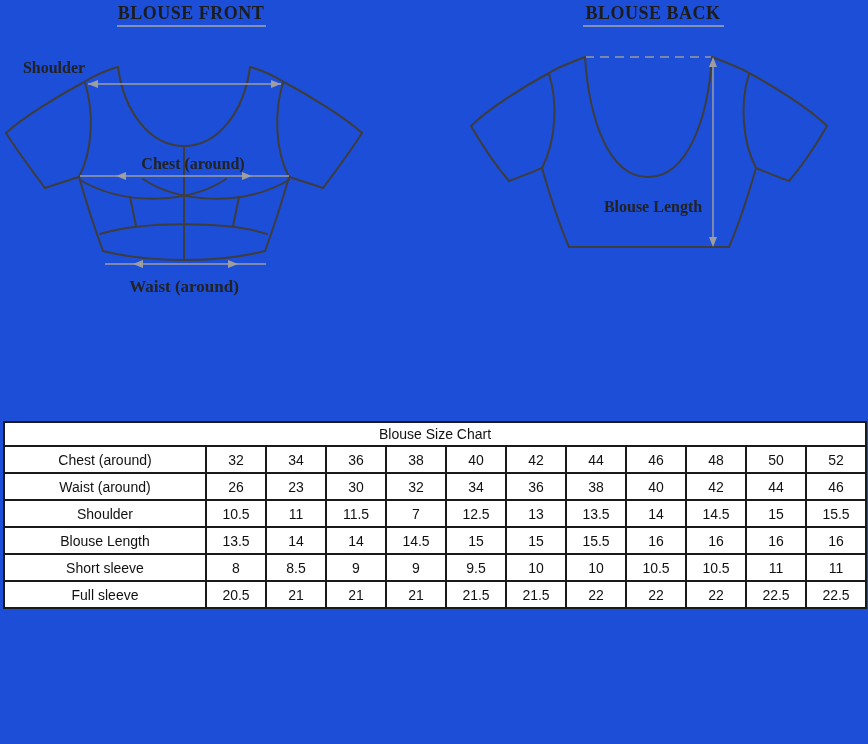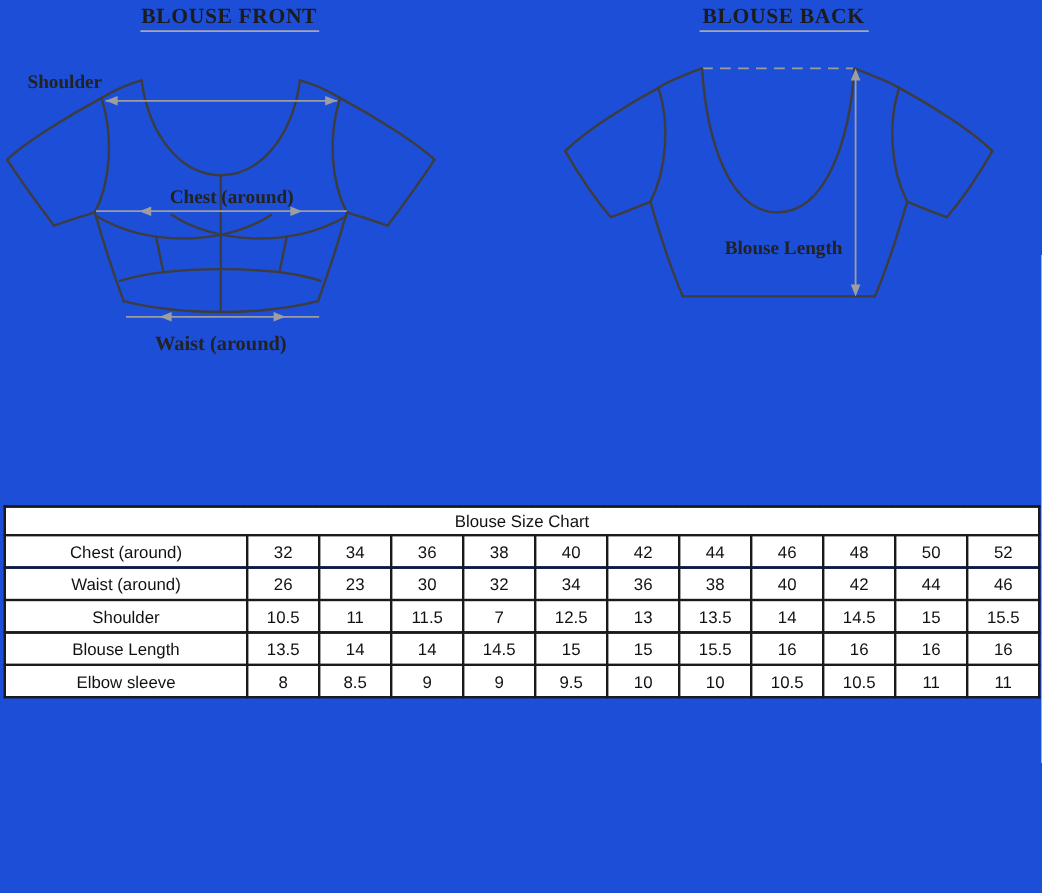--- a/index.html
+++ b/index.html
@@ -177,28 +177,42 @@
       <td>14.5</td>
       <td>15</td>
       <td>15</td>
       <td>15.5</td>
       <td>16</td>
       <td>16</td>
       <td>16</td>
       <td>16</td>
     </tr>
     <tr>
-      <td>Elbow sleeve</td>
+      <td>Short sleeve</td>
       <td>8</td>
       <td>8.5</td>
       <td>9</td>
       <td>9</td>
       <td>9.5</td>
       <td>10</td>
       <td>10</td>
       <td>10.5</td>
       <td>10.5</td>
       <td>11</td>
       <td>11</td>
     </tr>
+    <tr>
+      <td>Full sleeve</td>
+      <td>20.5</td>
+      <td>21</td>
+      <td>21</td>
+      <td>21</td>
+      <td>21.5</td>
+      <td>21.5</td>
+      <td>22</td>
+      <td>22</td>
+      <td>22</td>
+      <td>22.5</td>
+      <td>22.5</td>
+    </tr>
   </tbody>
     </table>
 </div>
 
 </body></html>

